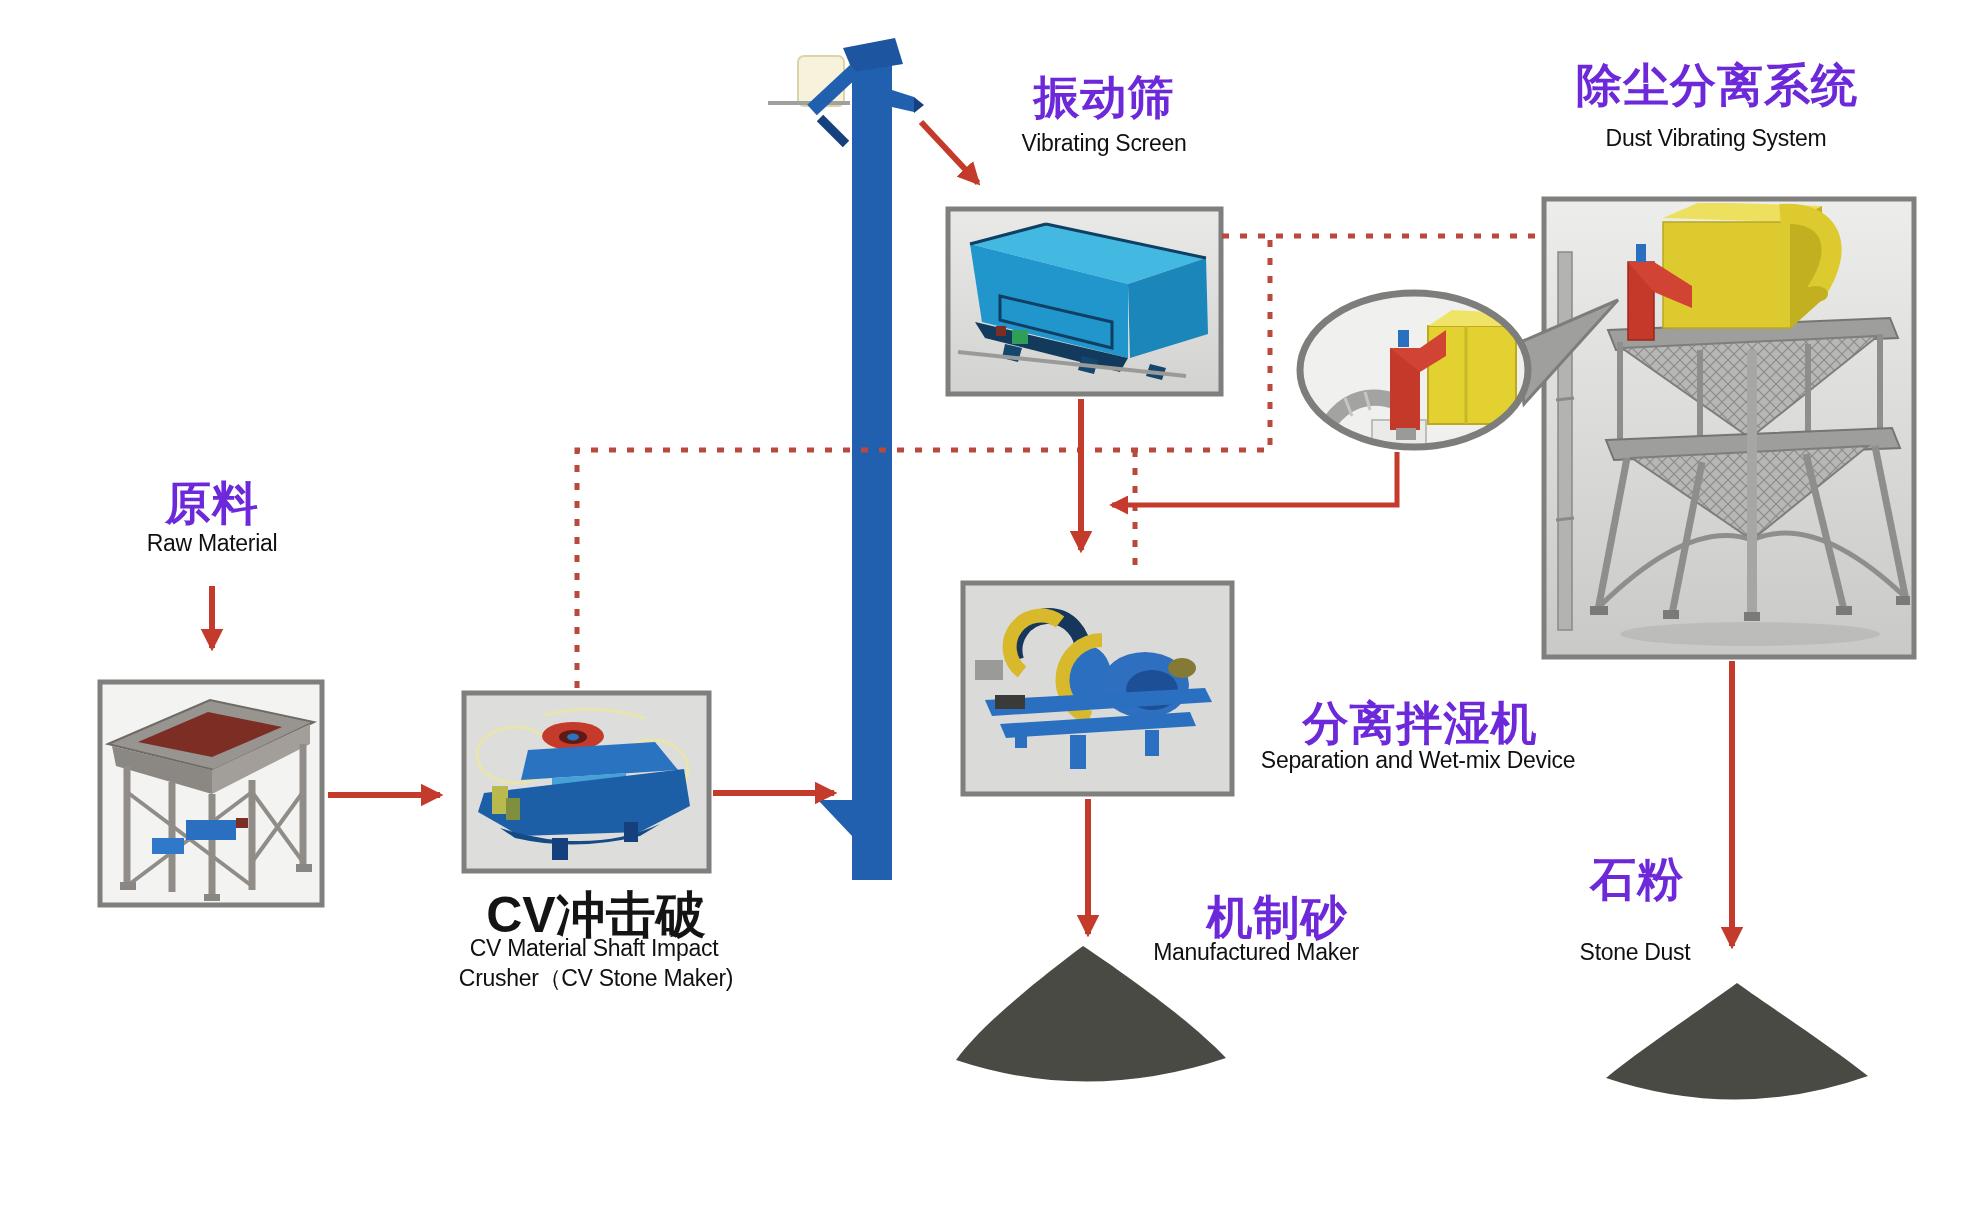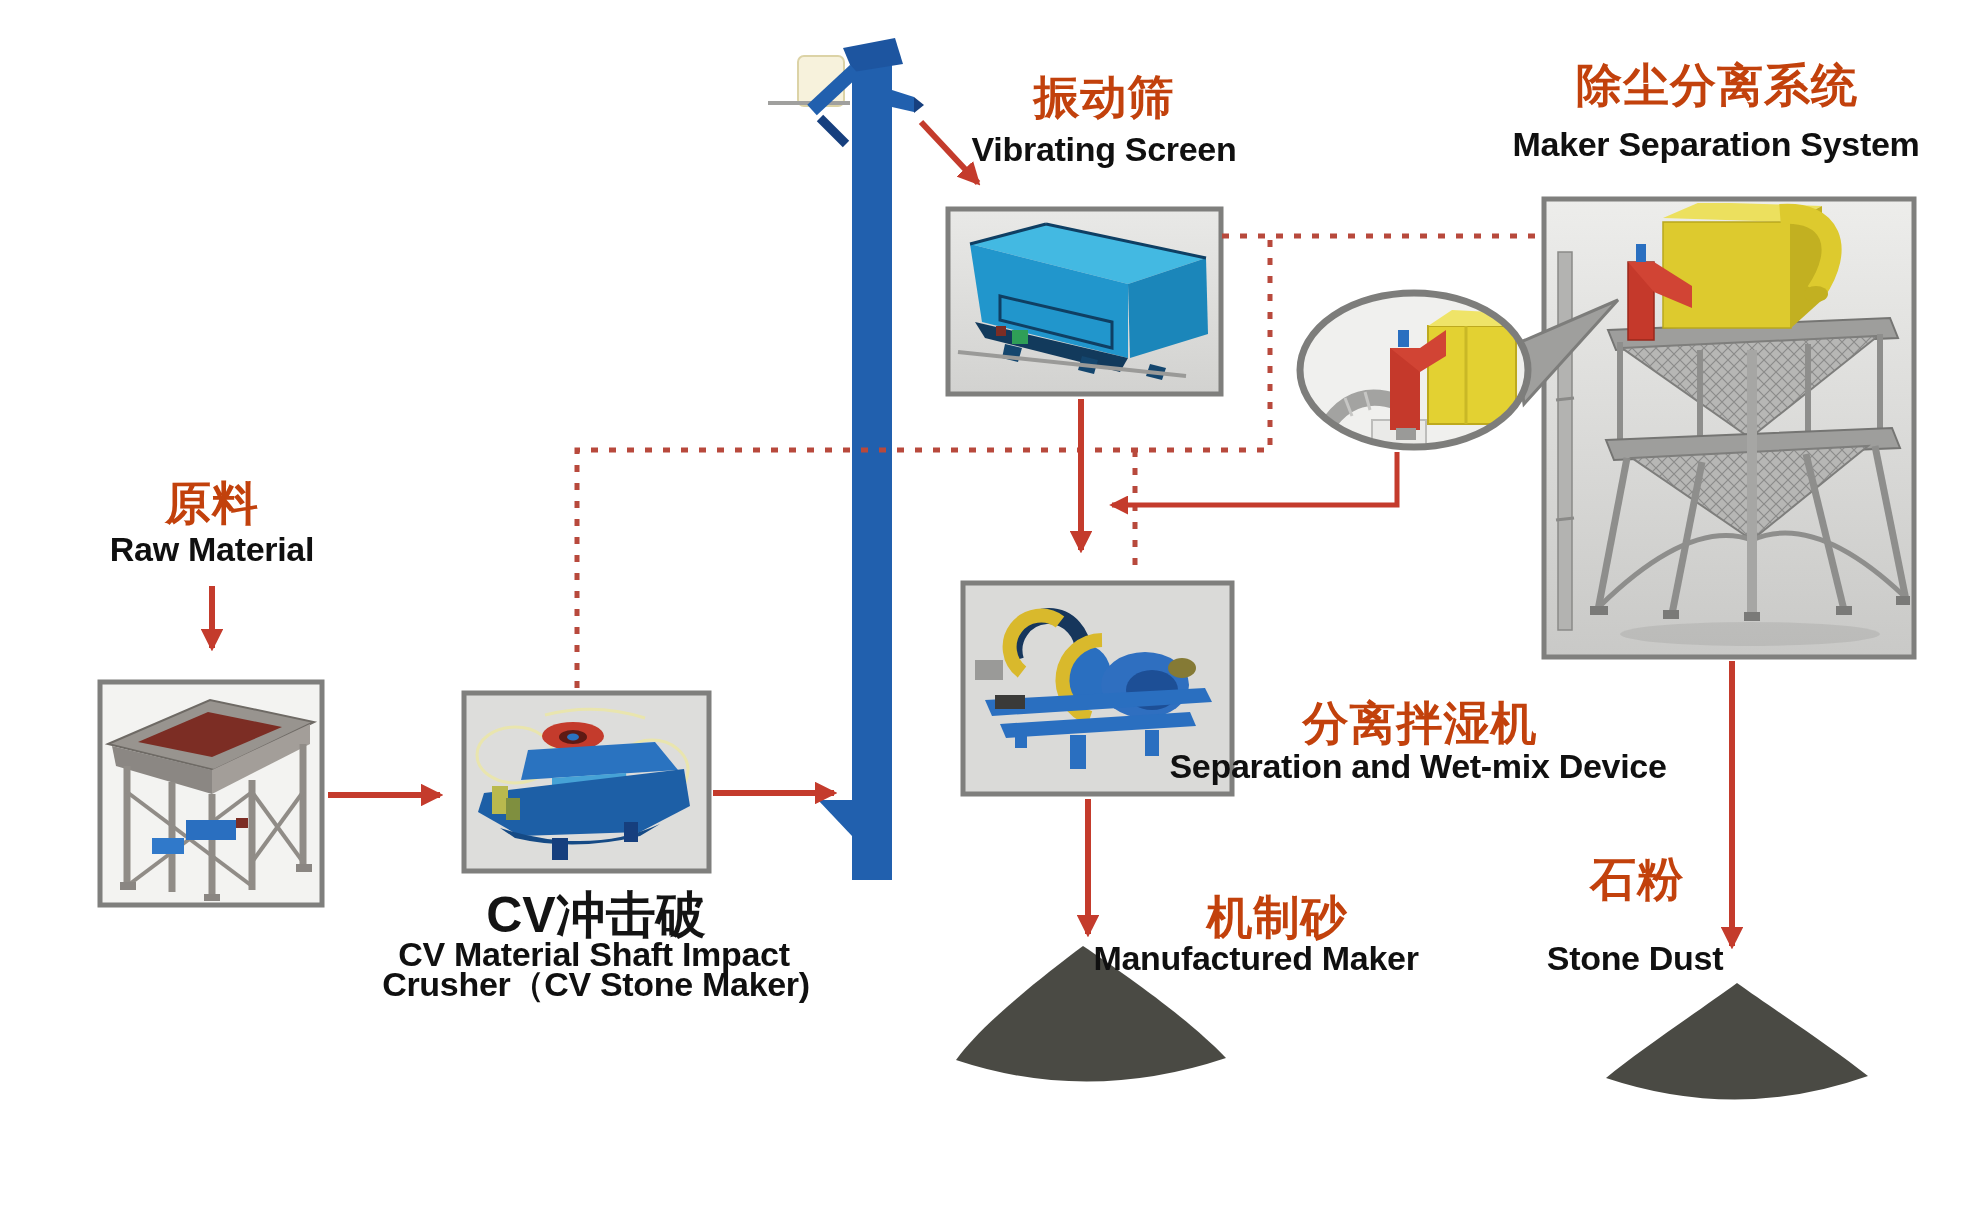--- a/index.html
+++ b/index.html
@@ -2,23 +2,23 @@
 <html><head>
 <meta charset="utf-8">
 <style>
   html,body{margin:0;padding:0;background:#ffffff;}
   .canvas{
     position:relative;width:1984px;height:1206px;background:#ffffff;overflow:hidden;
     font-family:"Liberation Sans", sans-serif;
   }
   .canvas svg{position:absolute;left:0;top:0;}
   .lbl{position:absolute;transform:translateX(-50%);white-space:nowrap;text-align:center;}
-  .zh{font-size:46px;font-weight:600;color:#c2410c;letter-spacing:1px;line-height:1;}
+  .zh{font-size:46px;font-weight:600;color:#6d28d9;letter-spacing:1px;line-height:1;}
   .zh-big{font-size:50px;font-weight:700;color:#141414;line-height:1;}
-  .en{font-size:34px;font-weight:700;color:#101010;letter-spacing:-0.3px;line-height:1.1;text-align:right;}
+  .en{font-size:23px;font-weight:400;color:#101010;letter-spacing:-0.3px;line-height:1.1;text-align:right;}
 </style>
 </head>
 <body>
 
 <div class="canvas">
 
 <svg width="1984" height="1206" viewBox="0 0 1984 1206">
   <defs>
     <marker id="ah" viewBox="0 0 10 10" refX="8.5" refY="5" markerWidth="3.8" markerHeight="3.8" orient="auto">
       <path d="M0,0 L10,5 L0,10 Z" fill="#c43b2c"></path>
@@ -247,21 +247,21 @@
   <div class="lbl en" style="left:212px;top:531px">Raw Material</div>
 
   <div class="lbl zh-big" style="left:596px;top:890px">CV冲击破</div>
   <div class="lbl en" style="left:594px;top:936px">CV Material Shaft Impact</div>
   <div class="lbl en" style="left:596px;top:966px">Crusher（CV Stone Maker)</div>
 
   <div class="lbl zh" style="left:1104px;top:74px">振动筛</div>
   <div class="lbl en" style="left:1104px;top:131px">Vibrating Screen</div>
 
   <div class="lbl zh" style="left:1717px;top:62px">除尘分离系统</div>
-  <div class="lbl en" style="left:1716px;top:126px">Maker Separation System</div>
+  <div class="lbl en" style="left:1716px;top:126px">Dust Vibrating System</div>
 
   <div class="lbl zh" style="left:1420px;top:700px">分离拌湿机</div>
   <div class="lbl en" style="left:1418px;top:748px">Separation and Wet-mix Device</div>
 
   <div class="lbl zh" style="left:1277px;top:894px">机制砂</div>
   <div class="lbl en" style="left:1256px;top:940px">Manufactured Maker</div>
 
   <div class="lbl zh" style="left:1637px;top:856px">石粉</div>
   <div class="lbl en" style="left:1635px;top:940px">Stone Dust</div>
 </div>

